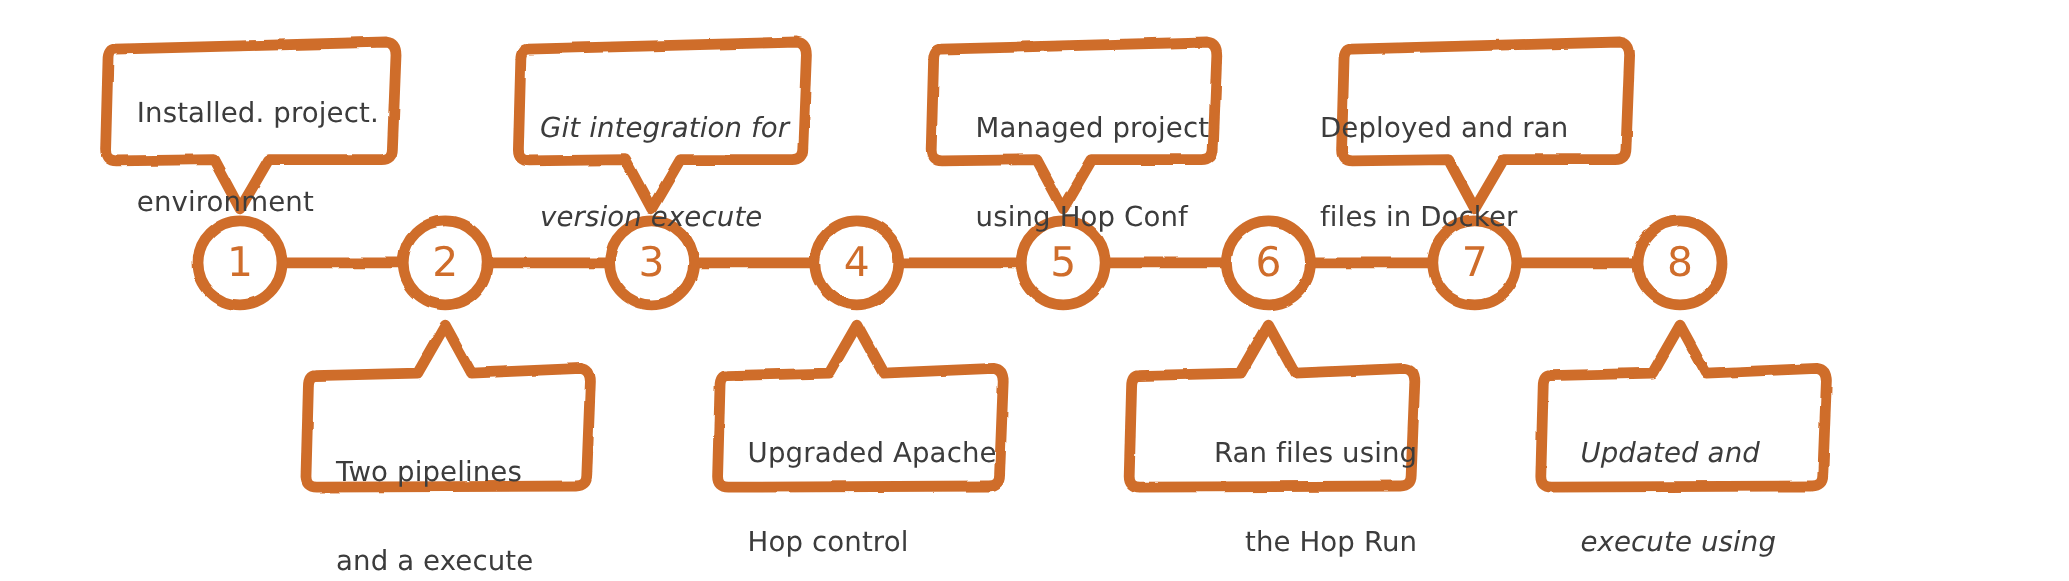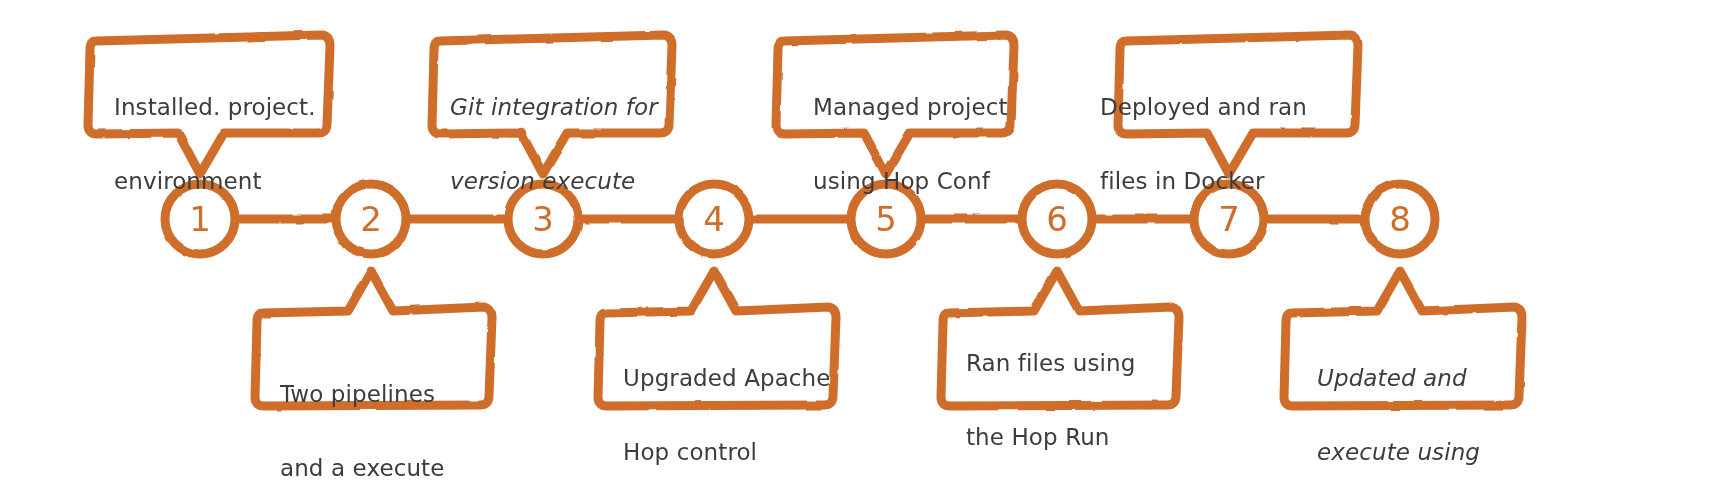--- a/index.html
+++ b/index.html
@@ -213,21 +213,21 @@
 
   <div class="step-num" style="left:170px; top:199px;">1</div>
   <div class="step-num" style="left:341px; top:199px;">2</div>
   <div class="step-num" style="left:513px; top:199px;">3</div>
   <div class="step-num" style="left:684px; top:199px;">4</div>
   <div class="step-num" style="left:856px; top:199px;">5</div>
   <div class="step-num" style="left:1027px; top:199px;">6</div>
   <div class="step-num" style="left:1199px; top:199px;">7</div>
   <div class="step-num" style="left:1370px; top:199px;">8</div>
 
-  <div class="callout-text" style="left:114px; top:52px; width:215px;">
+  <div class="callout-text" style="left:114px; top:40px; width:215px;">
     <span>Installed. project.</span><br>
     <span>environment</span>
   </div>
 
   <div class="callout-text" style="left:450px; top:52px; width:220px;font-style:italic;">
     <span>Git integration for</span><br>
     <span>version execute</span>
   </div>
 
   <div class="callout-text" style="left:813px; top:52px; width:215px;">
@@ -243,21 +243,21 @@
   <div class="callout-text" style="left:280px; top:339px; width:215px;">
     <span>Two pipelines</span><br>
     <span>and a execute</span>
   </div>
 
   <div class="callout-text" style="left:623px; top:323px; width:215px;">
     <span>Upgraded Apache</span><br>
     <span>Hop control</span>
   </div>
 
-  <div class="callout-text" style="left:966px; top:308px; width:215px;">
+  <div class="callout-text" style="left:966px; top:323px; width:215px;text-align:right;">
     <span>Ran files using</span><br>
     <span>the Hop Run</span>
   </div>
 
   <div class="callout-text" style="left:1317px; top:323px; width:215px;font-style:italic;">
     <span>Updated and</span><br>
     <span>execute using</span>
   </div>
 
 </div>

